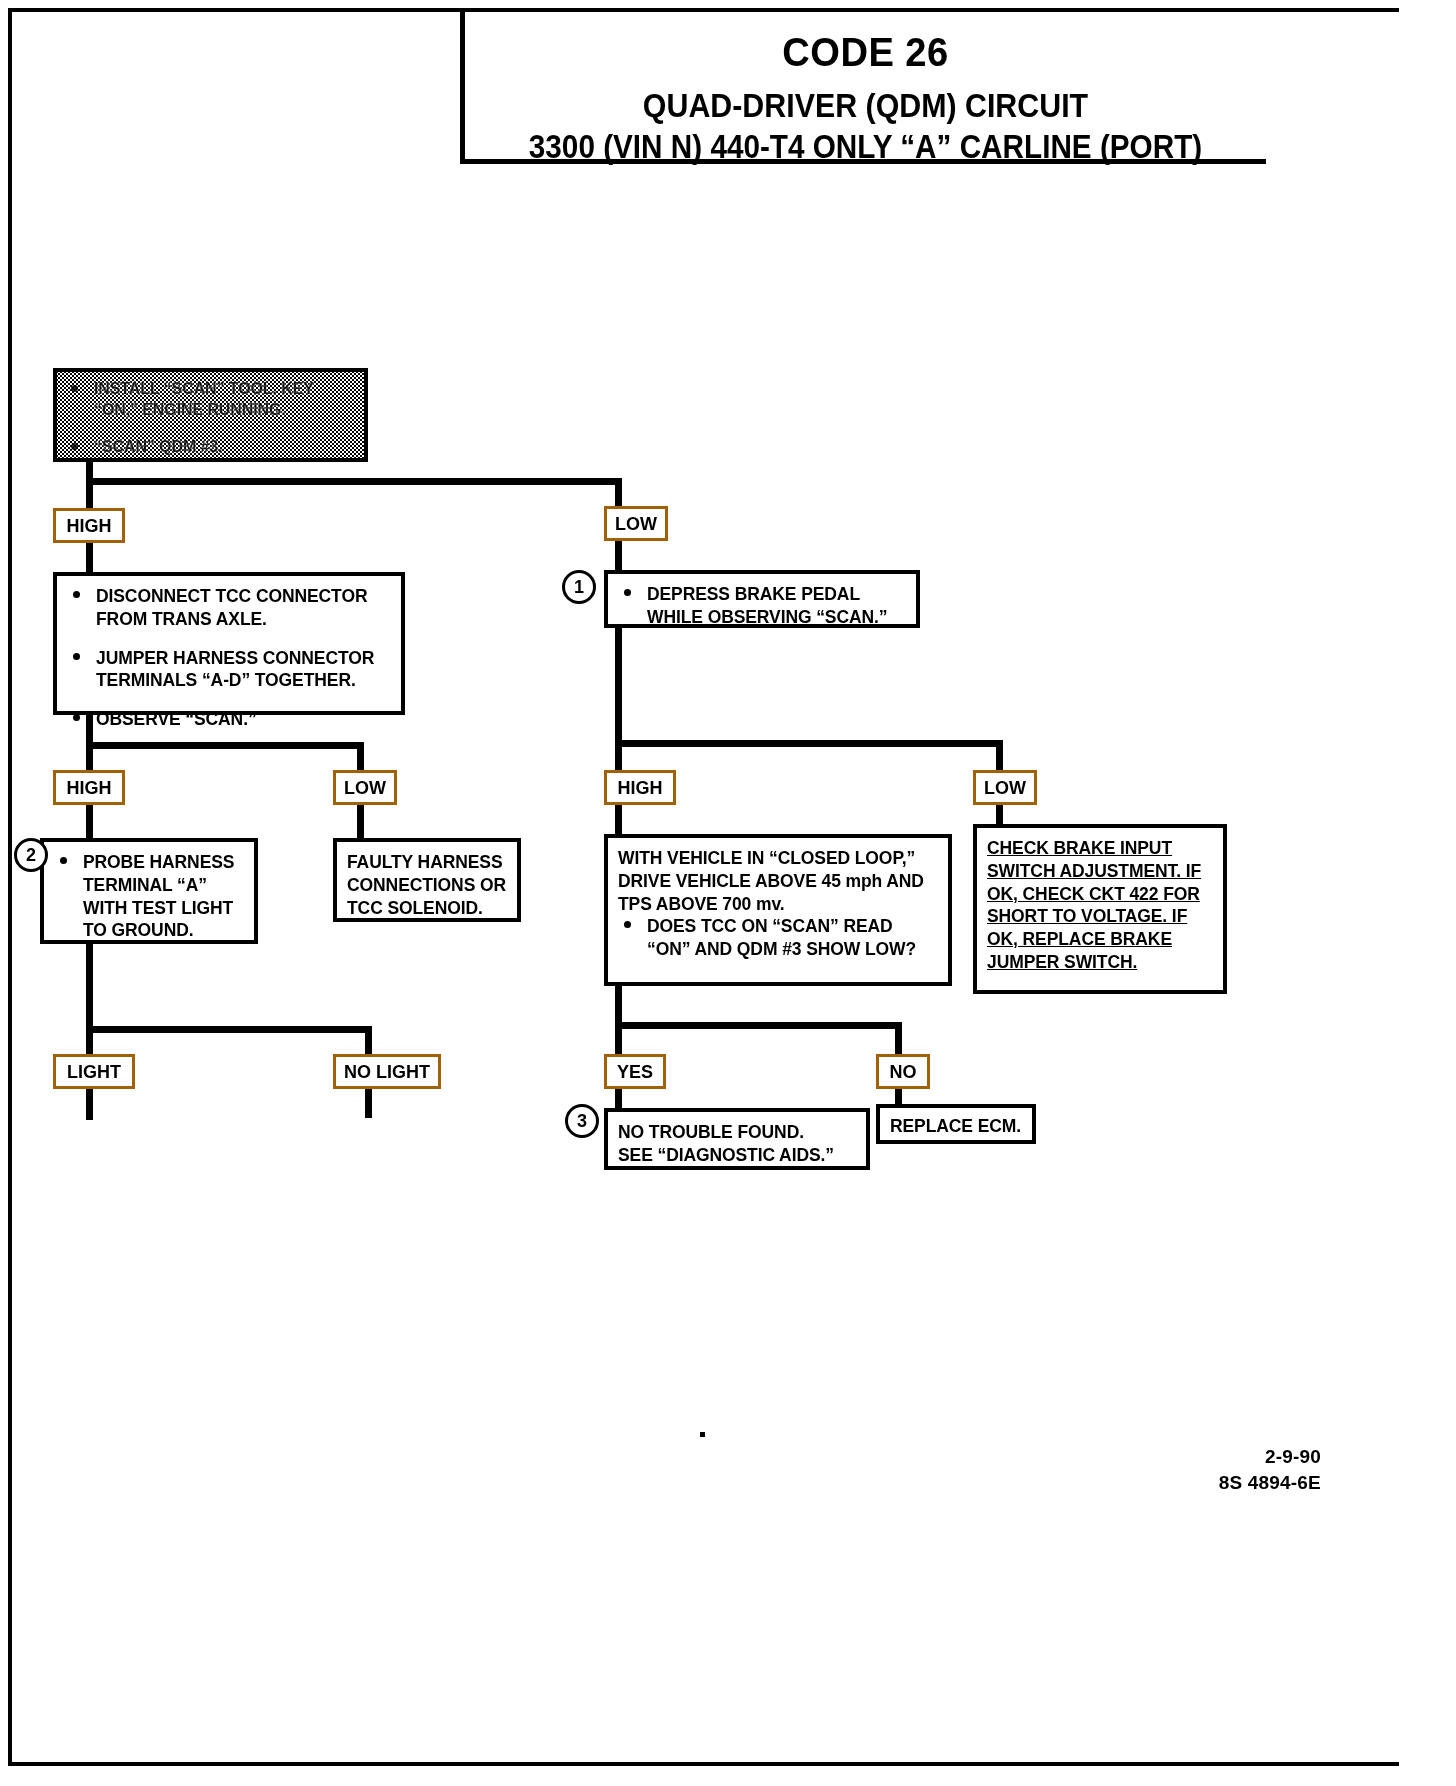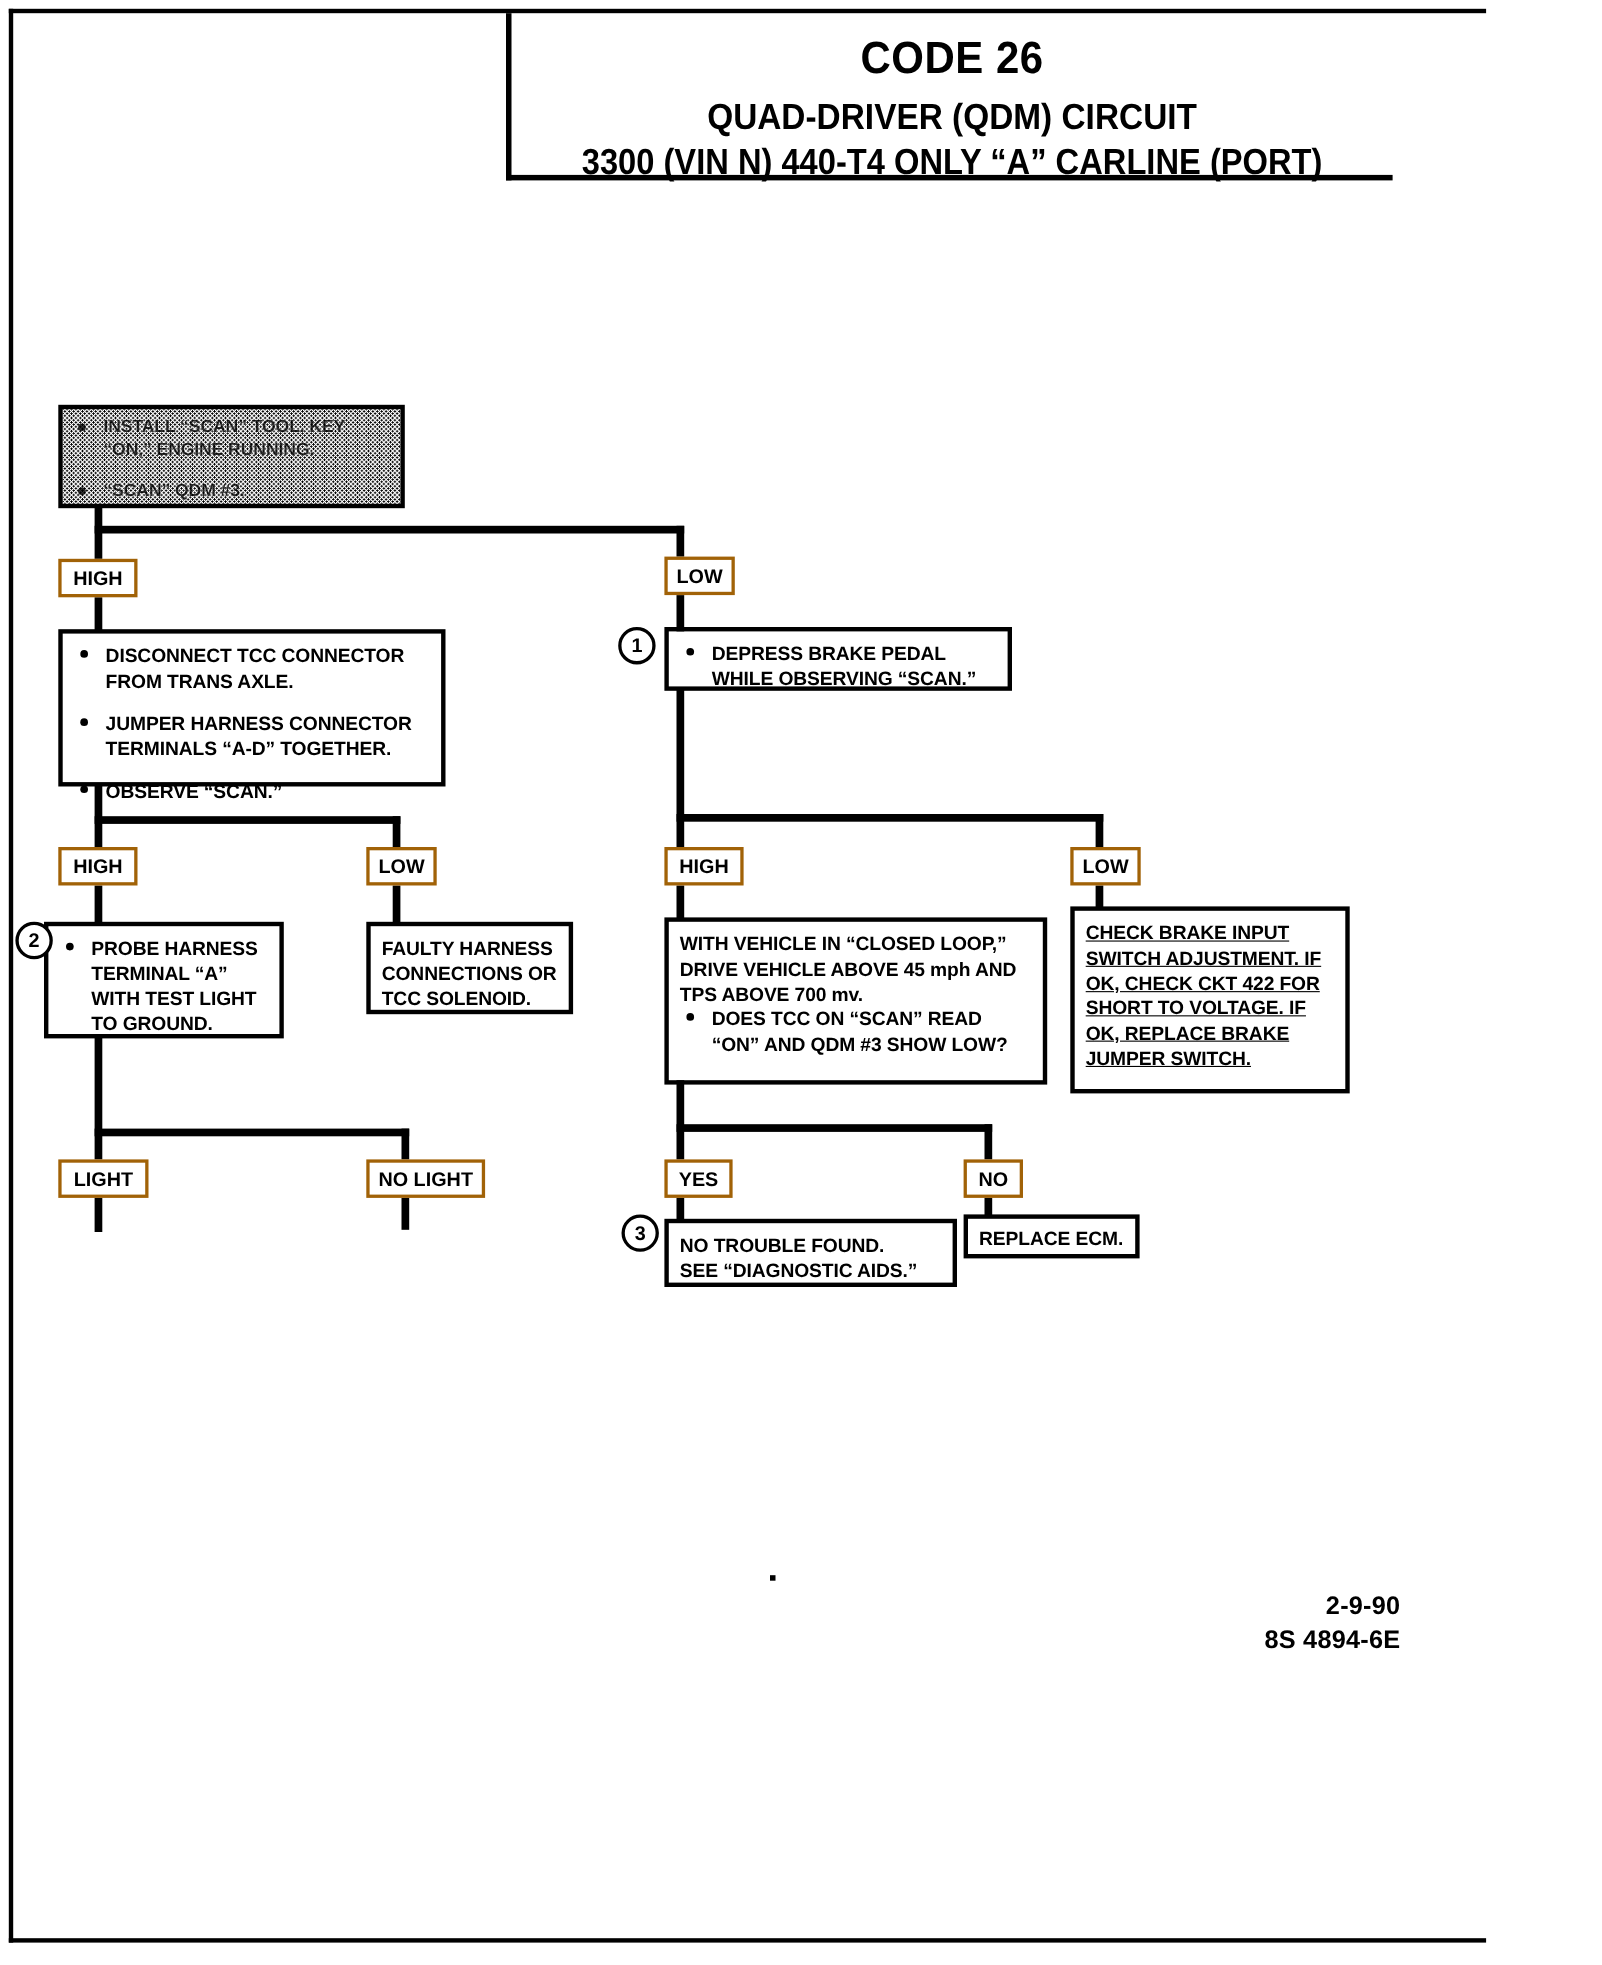--- a/index.html
+++ b/index.html
@@ -5,20 +5,21 @@
   html,body{margin:0;padding:0;background:#fff;}
   body{
     font-family:"Liberation Sans","DejaVu Sans",sans-serif;
     -webkit-font-smoothing:none;
   }
   #page{
     position:relative;
     width:1351px;height:1786px;
     background:#ffffff;
     overflow:hidden;
+    padding-left:48px;
   }
 
   
   .frame-left{position:absolute;left:8px;top:8px;width:4px;height:1758px;background:#000;}
   .frame-right{position:absolute;left:1437px;top:8px;width:4px;height:1758px;background:#000;}
   .frame-top{position:absolute;left:8px;top:8px;width:1433px;height:4px;background:#000;}
   .frame-bottom{position:absolute;left:8px;top:1762px;width:1433px;height:4px;background:#000;}
 
   
   #header{
@@ -118,21 +119,21 @@
     box-sizing:border-box;
     font-size:18px;font-weight:bold;
     display:flex;align-items:center;justify-content:center;
     z-index:7;
   }
 
   
   #footer{
     position:absolute;right:78px;top:1444px;
     text-align:right;
-    font-size:23px;font-weight:bold;
+    font-size:19px;font-weight:bold;
     line-height:1.35;
     letter-spacing:0.2px;
   }
   #dot{position:absolute;left:700px;top:1432px;width:5px;height:5px;background:#000;}
 </style>
 </head>
 <body>
 
 <div id="page">
 

